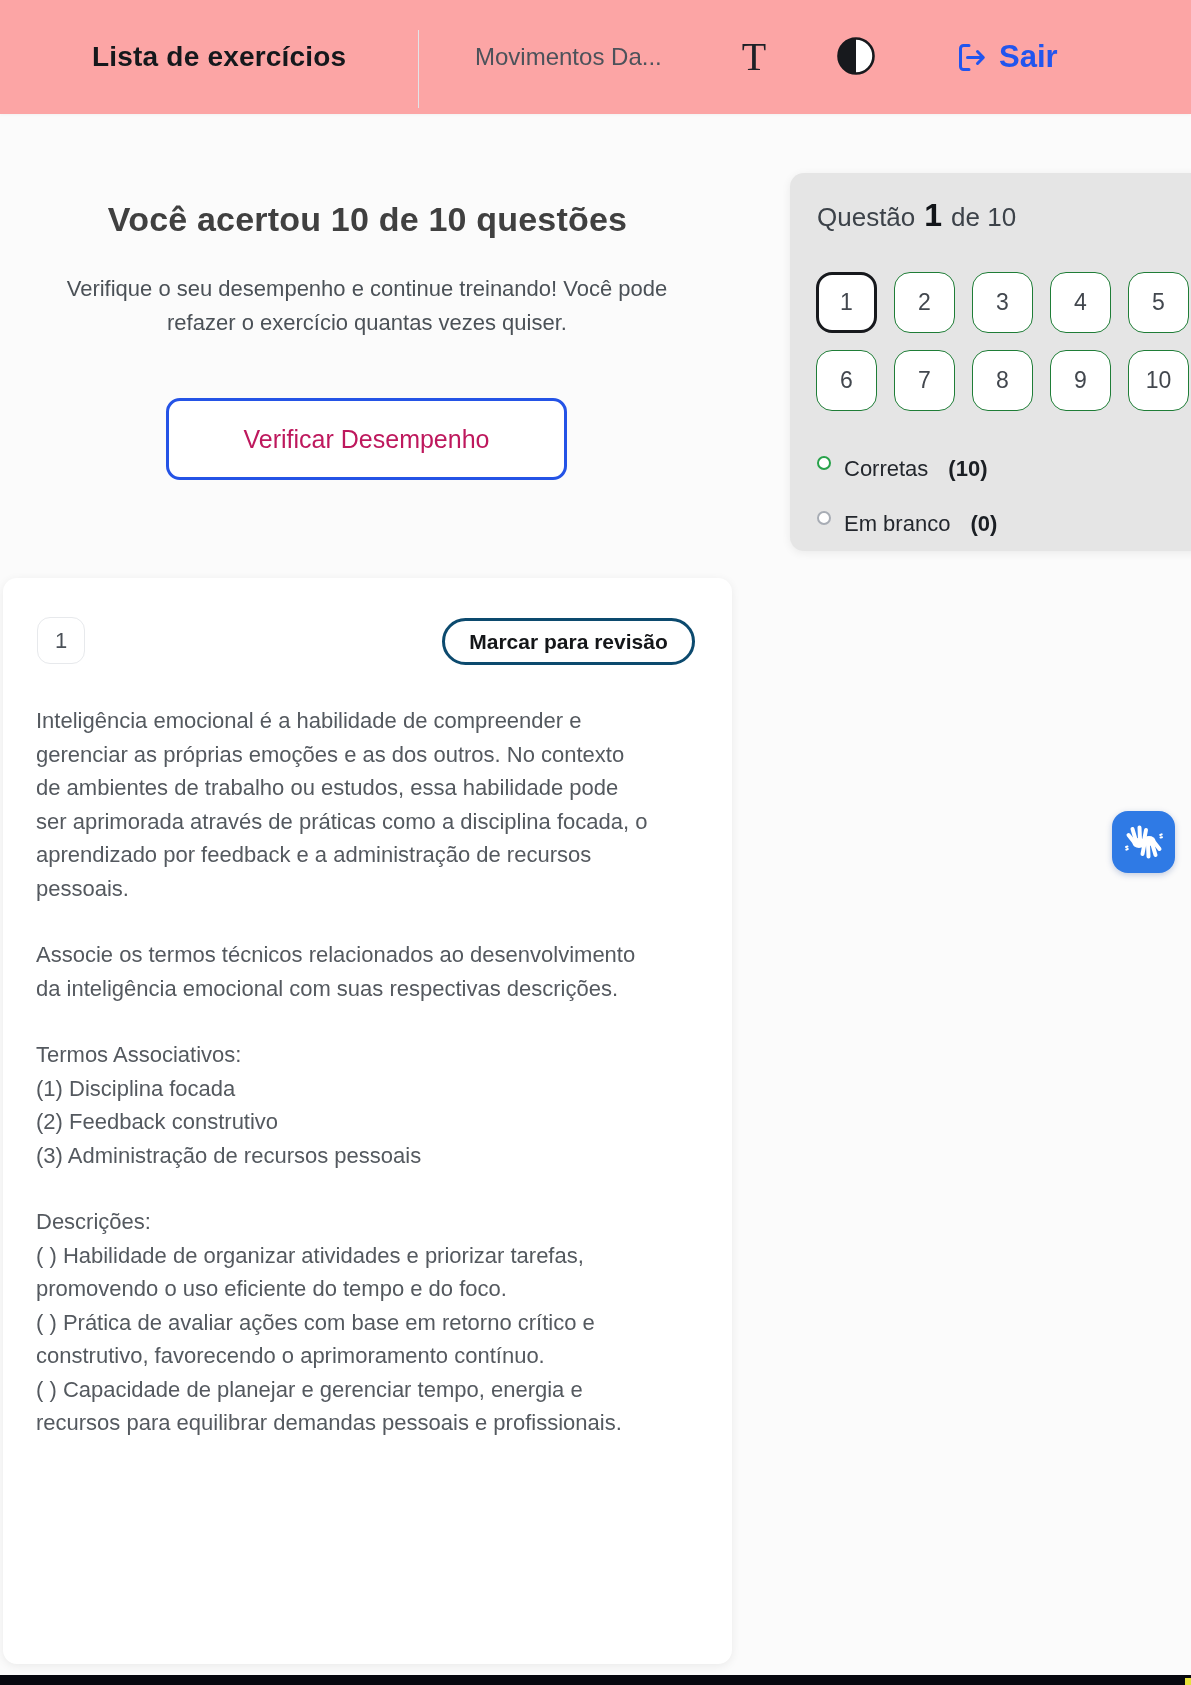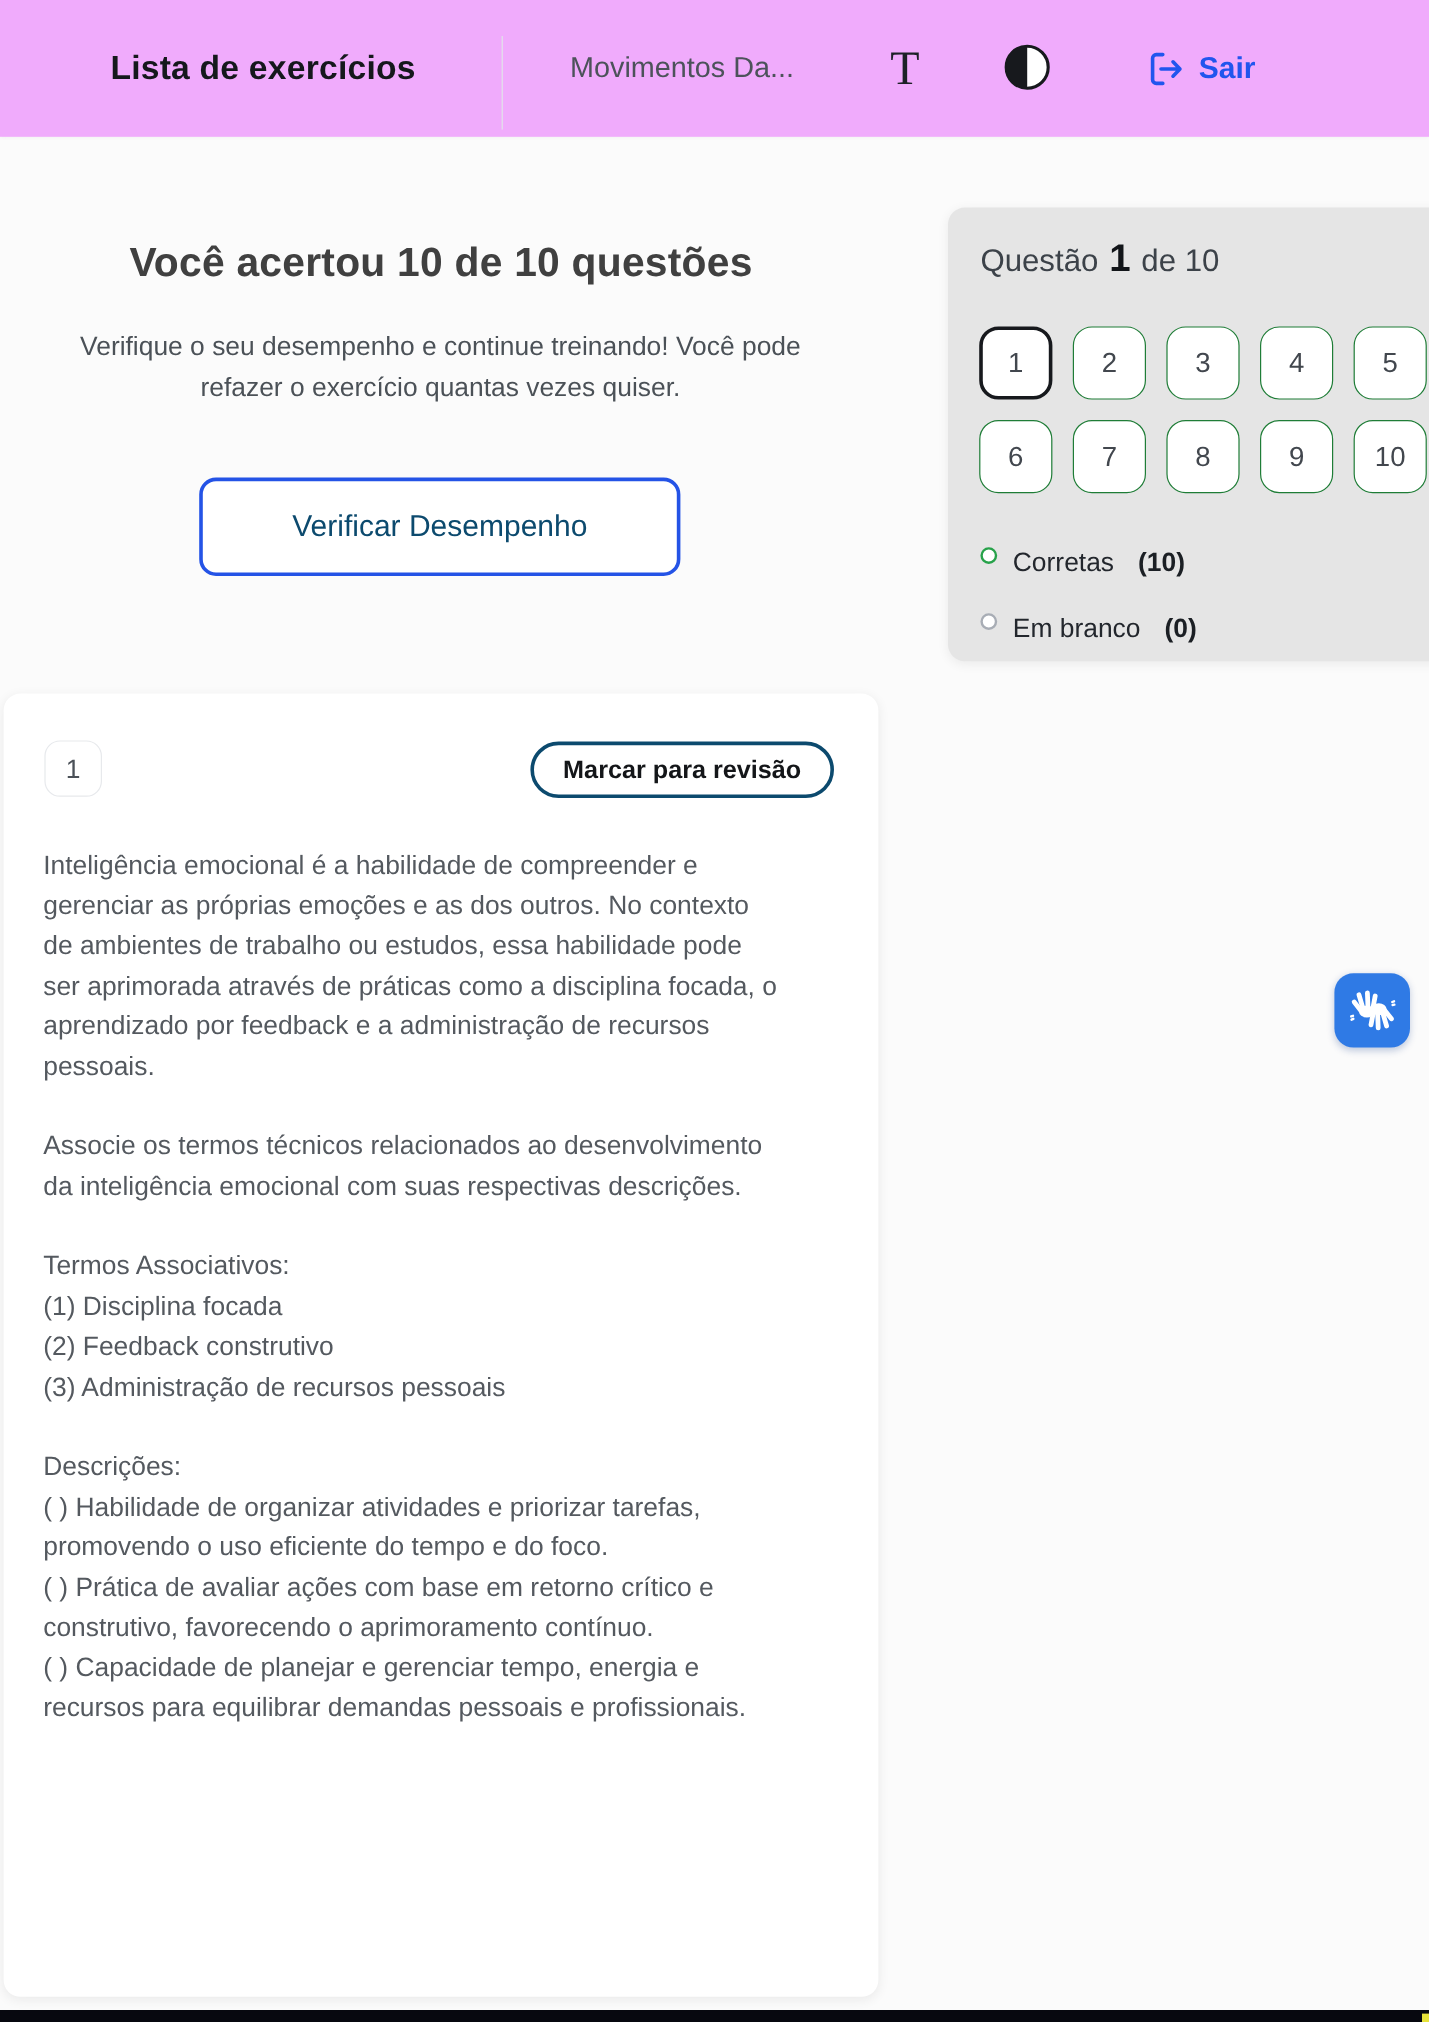--- a/index.html
+++ b/index.html
@@ -9,21 +9,21 @@
     background: #fbfbfb;
     color: #1c2025;
     position: relative;
     width: 1191px;
     height: 1685px;
     overflow: hidden;
   }
   
   .top-bar {
     position: absolute; left: 0; top: 0; width: 1191px; height: 114px;
-    background: #f0abfc;
+    background: #fca5a5;
     box-shadow: 0 1px 3px rgba(0,0,0,0.04);
     z-index: 5;
   }
   .top-title {
     position: absolute; left: 92px; top: 0; height: 114px;
     display: flex; align-items: center;
     font-size: 28px; font-weight: 700; color: #15181c; letter-spacing: 0.2px;
   }
   .top-divider {
     position: absolute; left: 418px; top: 30px; width: 1px; height: 78px;
@@ -38,42 +38,42 @@
   .font-size-btn { left: 728px; width: 52px; }
   .font-size-btn span {
     font-family: "Liberation Serif", serif; font-size: 40px; color: #1d2127; line-height: 1;
   }
   .contrast-btn { left: 832px; width: 48px; }
   .exit-btn {
     position: absolute; left: 956px; top: 0; height: 114px;
     display: flex; align-items: center; gap: 12px;
     background: none; border: none; cursor: pointer;
     font-family: "Liberation Sans", sans-serif;
-    font-size: 25px; font-weight: 600; color: #2155ee;
+    font-size: 31px; font-weight: 600; color: #2155ee;
   }
   
   .hero {
     position: absolute; left: 0; top: 114px; width: 735px;
   }
   .hero-title {
     position: absolute; left: 0; top: 86px; width: 735px;
     text-align: center;
     font-size: 34px; font-weight: 700; color: #404040; letter-spacing: 0.2px;
   }
   .hero-sub {
     position: absolute; left: 62px; top: 158px; width: 610px;
     text-align: center;
     font-size: 22px; line-height: 34px; color: #4b5157;
   }
   .verify-btn {
     position: absolute; left: 166px; top: 284px; width: 401px; height: 82px;
     background: #ffffff;
     border: 3px solid #2453e6; border-radius: 14px;
     font-family: "Liberation Sans", sans-serif;
-    font-size: 25px; color: #0c4a6e;
+    font-size: 25px; color: #be185d;
     cursor: pointer;
   }
   
   .nav-card {
     position: absolute; left: 790px; top: 173px; width: 421px; height: 378px;
     background: #e5e5e5; border-radius: 14px;
     box-shadow: 0 2px 10px rgba(0,0,0,0.07);
   }
   .nav-head {
     position: absolute; left: 27px; top: 24px;

